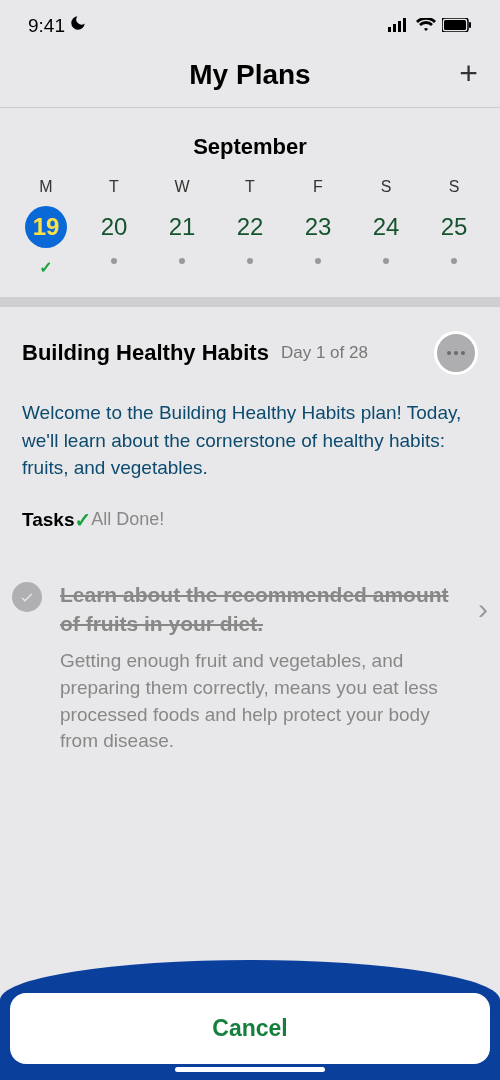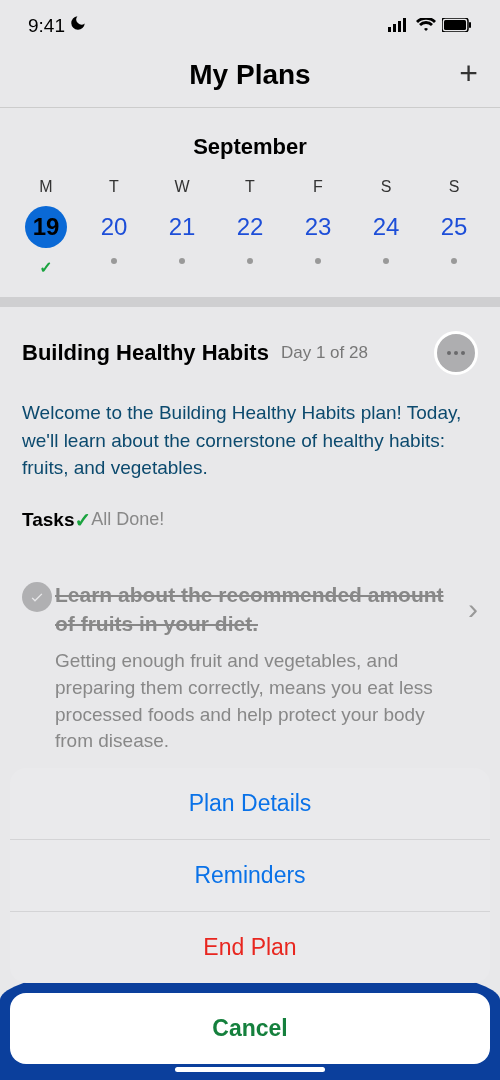--- a/index.html
+++ b/index.html
@@ -13,42 +13,42 @@
 .header-title { text-align: center; font-size: 28px; font-weight: 700; }
 .add-btn { position: absolute; right: 22px; top: 12px; font-size: 32px; font-weight: 300; color: #333; }
 
 .divider { height: 1px; background: #ccc; }
 
 .month { text-align: center; font-size: 22px; font-weight: 700; padding: 26px 0 18px; }
 
 .week { display: flex; justify-content: space-around; padding: 0 12px 20px; }
 .day-col { display: flex; flex-direction: column; align-items: center; width: 54px; gap: 10px; }
 .day-letter { font-size: 16px; color: #333; font-weight: 500; }
-.day-num { font-size: 24px; font-weight: 400; color: #1d4ed8; width: 42px; height: 42px; display: flex; align-items: center; justify-content: center; border-radius: 50%; }
-.day-num.selected { background: #0a69d6; color: #000000; font-weight: 600; }
+.day-num { font-size: 24px; font-weight: 400; color: #14532d; width: 42px; height: 42px; display: flex; align-items: center; justify-content: center; border-radius: 50%; }
+.day-num.selected { background: #0a69d6; color: #fde047; font-weight: 600; }
 .day-dot { width: 6px; height: 6px; background: #999; border-radius: 50%; }
 .day-check { color: #1aa33f; font-weight: 700; font-size: 16px; }
 
 .thick-divider { height: 10px; background: #cfcfd1; }
 
 .plan-section { padding: 24px 22px; }
 .plan-header { display: flex; align-items: center; gap: 12px; margin-bottom: 24px; }
 .plan-title { font-size: 22px; font-weight: 700; }
 .plan-day { font-size: 17px; color: #777; }
 .more-btn { margin-left: auto; width: 44px; height: 44px; border-radius: 50%; background: #aeaeb0; border: 3px solid #fff; display: flex; align-items: center; justify-content: center; gap: 3px; }
 .more-btn span { width: 4px; height: 4px; background: #6a6a6c; border-radius: 50%; }
 
 .plan-desc { font-size: 19px; line-height: 1.45; color: #0c4a6e; margin-bottom: 26px; }
 
 .tasks-row { display: flex; align-items: center; }
 .tasks-label { font-weight: 700; font-size: 19px; }
 .tasks-check { color: #1aa33f; font-size: 20px; font-weight: 700; }
 .tasks-status { color: #888; font-size: 18px; }
 
-.task-item { display: flex; align-items: flex-start; gap: 3px; padding: 24px 22px 10px; }
+.task-item { display: flex; align-items: flex-start; gap: 18px; padding: 24px 12px 10px; }
 .task-circle { width: 30px; height: 30px; background: #b0b0b2; border-radius: 50%; flex-shrink: 0; display: flex; align-items: center; justify-content: center; margin-top: 2px; }
 .task-circle svg { width: 16px; height: 16px; fill: #e8e8ea; }
 .task-body { flex: 1; }
 .task-title { font-size: 21px; font-weight: 700; color: #888; text-decoration: line-through; line-height: 1.4; }
 .task-desc { font-size: 19px; color: #888; line-height: 1.4; margin-top: 10px; }
 .task-chevron { color: #999; font-size: 30px; margin-top: 12px; }
 
 .bottom-curve { position: absolute; bottom: 0; left: 0; right: 0; height: 120px; background: #0b3f9c; border-radius: 50% 50% 0 0 / 40px 40px 0 0; }
 
 .action-sheet { position: absolute; bottom: 16px; left: 10px; right: 10px; }
@@ -172,21 +172,16 @@
   <div class="task-body">
     <div class="task-title">Learn about the recommended amount of fruits in your diet.</div>
     <div class="task-desc">Getting enough fruit and vegetables, and preparing them correctly, means you eat less processed foods and help protect your body from disease.</div>
   </div>
   <div class="task-chevron">›</div>
 </div>
 
 <div class="bottom-curve"></div>
 
 <div class="action-sheet">
-  <div class="sheet-group">
-    <div class="sheet-item">Plan Details</div>
-    <div class="sheet-item">Reminders</div>
-    <div class="sheet-item danger">End Plan</div>
-  </div>
   <div class="sheet-cancel">Cancel</div>
 </div>
 
 <div class="home-indicator"></div>
 
 </body></html>

